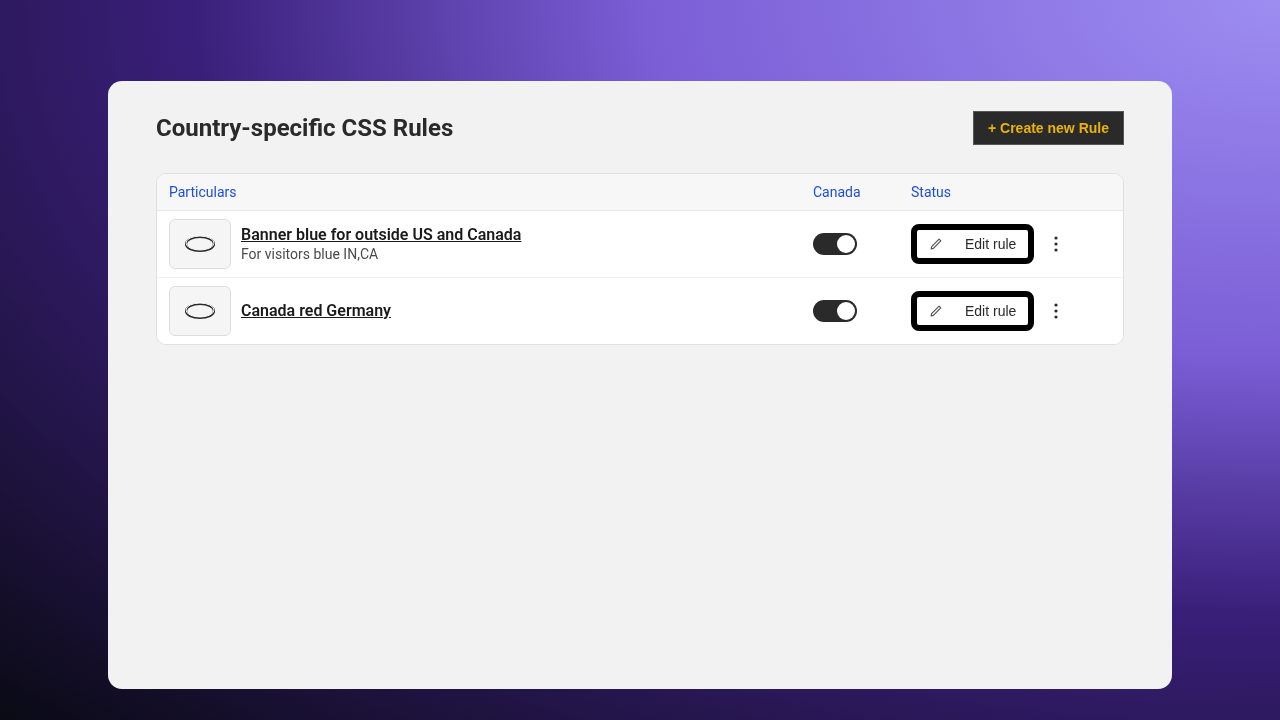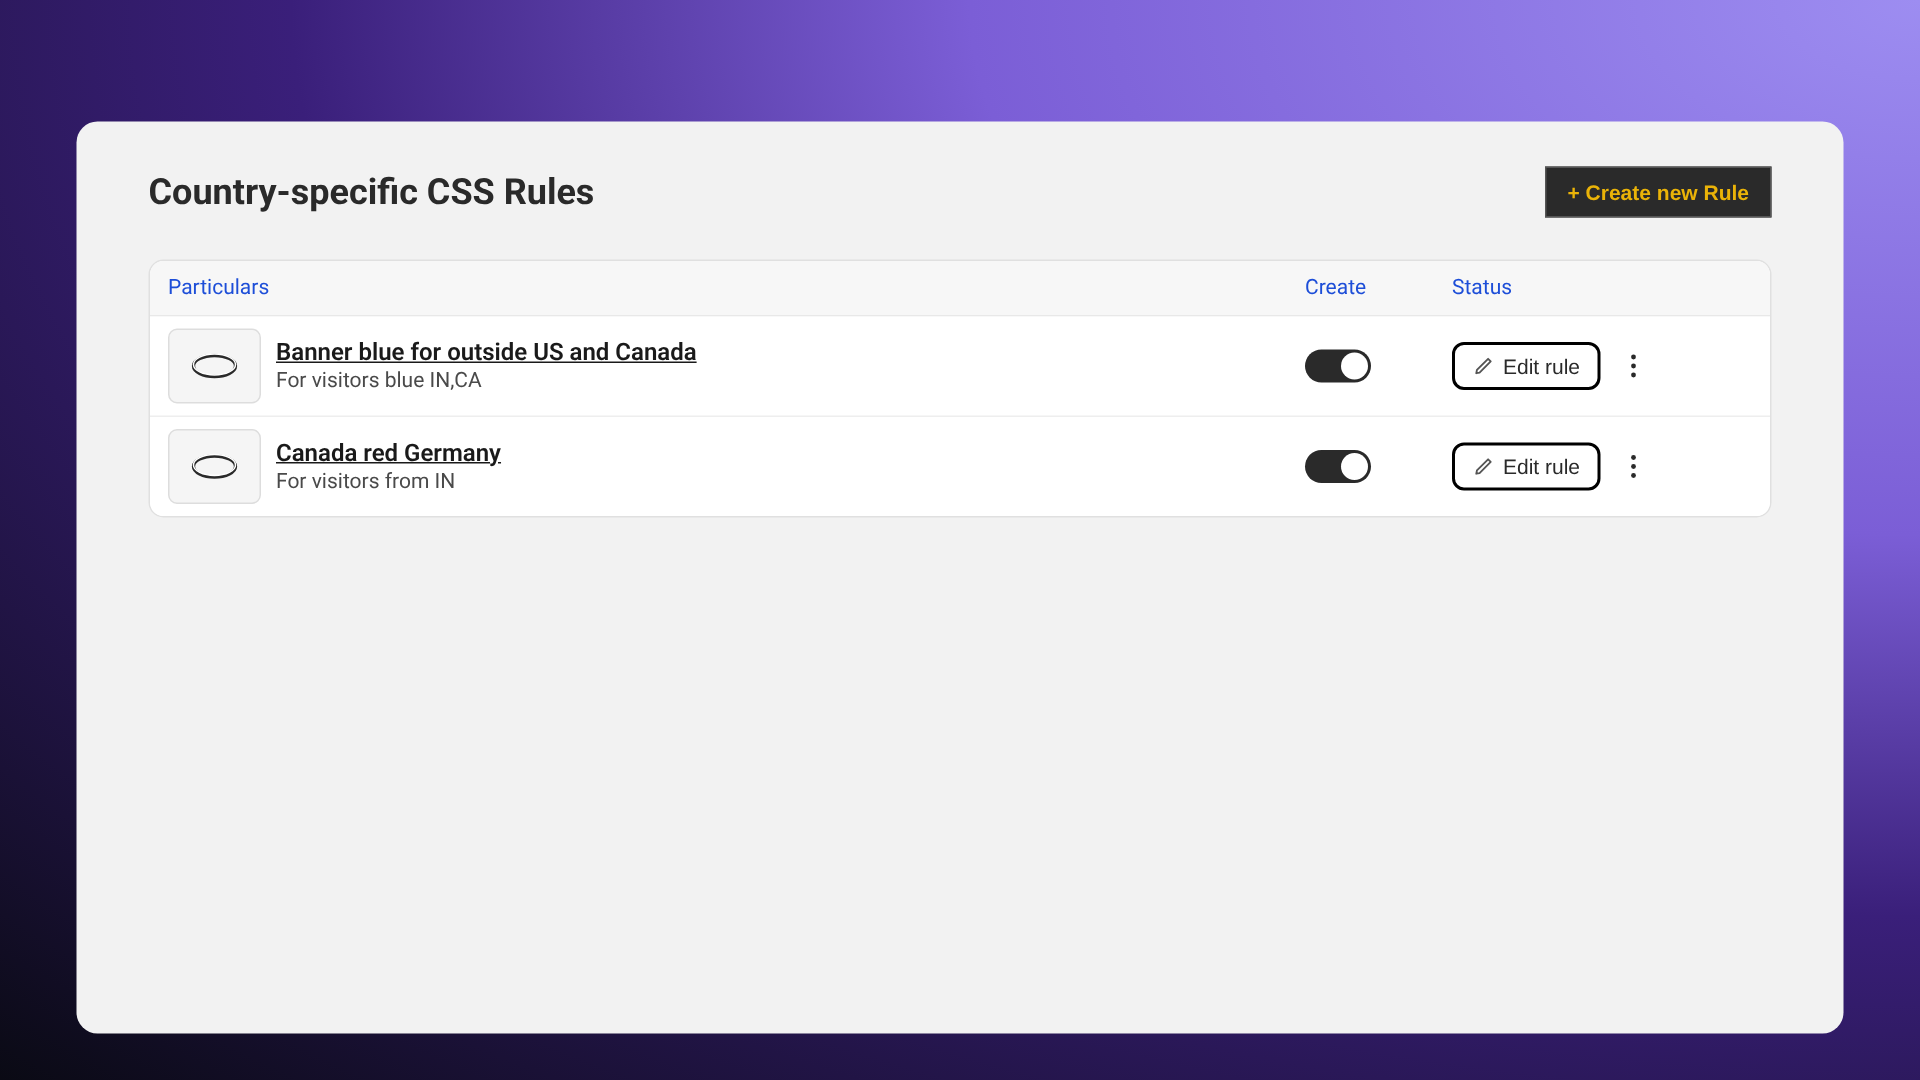--- a/index.html
+++ b/index.html
@@ -13,21 +13,21 @@
   width: 1280px;
   height: 720px;
   background: radial-gradient(ellipse at top right, #9d8df1 0%, #7b5ed6 35%, #3a1f7a 60%, #0a0a14 100%);
   overflow: hidden;
   display: flex;
   align-items: center;
   justify-content: center;
 }
 
 .app-window {
-  width: 1178px;
+  width: 1064px;
   height: 608px;
   background: #f2f2f2;
   border-radius: 14px;
   padding: 30px 48px;
   position: relative;
   margin-top: 50px;
 }
 
 .header-row {
   display: flex;
@@ -158,23 +158,23 @@
 .action-cell {
   width: 200px;
   display: flex;
   align-items: center;
   gap: 10px;
 }
 
 .edit-button {
   display: inline-flex;
   align-items: center;
-  gap: 6px;
-  background: #fff;
-  border: 2px solid #000000;
+  gap: 22px;
+  background: #fff;
+  border: 6px solid #000000;
   border-radius: 8px;
   padding: 6px 12px;
   font-size: 14px;
   color: #2a2a2a;
   cursor: pointer;
 }
 
 .edit-icon-svg {
   width: 14px;
   height: 14px;
@@ -204,21 +204,21 @@
 
   <div class="header-row">
     <h1 class="page-title">Country-specific CSS Rules</h1>
     <button class="create-button">+ Create new Rule</button>
   </div>
 
   <div class="table-card">
 
     <div class="table-header">
       <div class="col-particulars">Particulars</div>
-      <div class="col-status">Create</div>
+      <div class="col-status">Canada</div>
       <div class="col-action">Status</div>
     </div>
 
     <div class="table-row">
       <div class="thumb-wrap">
         <svg class="ring-svg" viewBox="0 0 38 24">
           <ellipse cx="19" cy="12" rx="14" ry="7" fill="none" stroke="#2a2a2a" stroke-width="2.2"></ellipse>
           <ellipse cx="19" cy="11" rx="14" ry="7" fill="none" stroke="#fff" stroke-width="1"></ellipse>
         </svg>
       </div>
@@ -250,21 +250,20 @@
 
     <div class="table-row">
       <div class="thumb-wrap">
         <svg class="ring-svg" viewBox="0 0 38 24">
           <ellipse cx="19" cy="12" rx="14" ry="7" fill="none" stroke="#2a2a2a" stroke-width="2.2"></ellipse>
           <ellipse cx="19" cy="11" rx="14" ry="7" fill="none" stroke="#fff" stroke-width="1"></ellipse>
         </svg>
       </div>
       <div class="row-info">
         <div class="row-title">Canada red Germany</div>
-        <div class="row-sub">For visitors from IN</div>
       </div>
       <div class="status-cell">
         <div class="toggle">
           <div class="toggle-knob"></div>
         </div>
       </div>
       <div class="action-cell">
         <button class="edit-button">
           <svg class="edit-icon-svg" viewBox="0 0 16 16">
             <path d="M11.5 2.5 L13.5 4.5 L5 13 L2.5 13.5 L3 11 Z" fill="none" stroke="#555" stroke-width="1.4" stroke-linejoin="round"></path>

